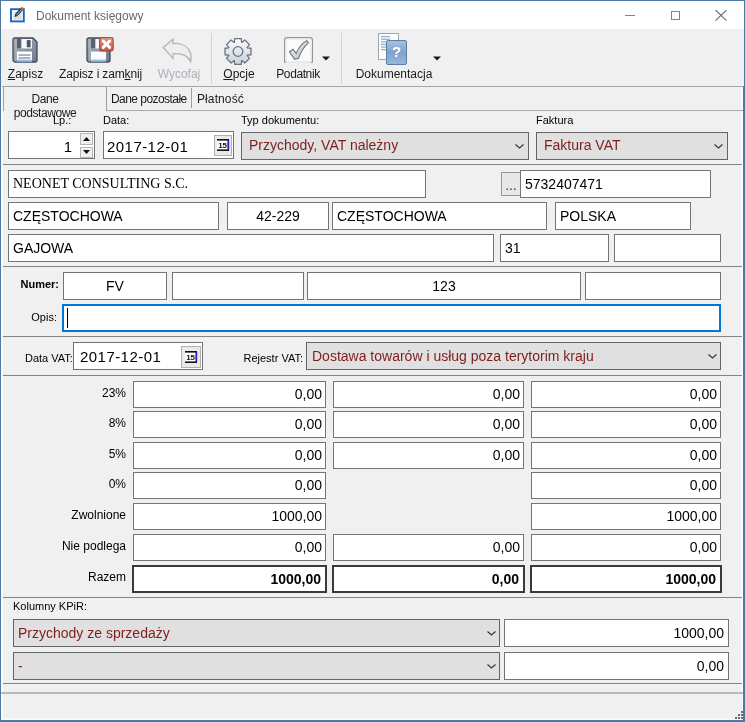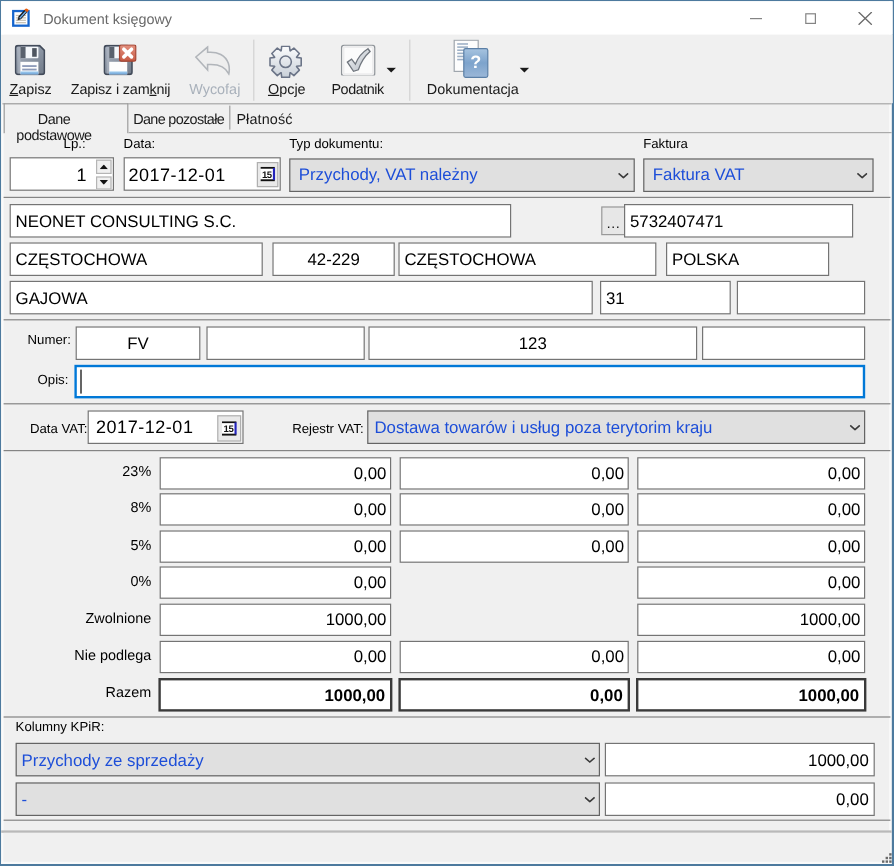--- a/index.html
+++ b/index.html
@@ -3,21 +3,21 @@
 <meta charset="utf-8">
 <style>
   html,body{margin:0;padding:0;}
   body{width:745px;height:722px;position:relative;overflow:hidden;
        font-family:"Liberation Sans",sans-serif;background:#f0f0f0;}
   *{box-sizing:border-box;}
   .abs{position:absolute;}
   .lbl{position:absolute;font-size:11px;color:#000;line-height:13px;white-space:nowrap;}
   .f{position:absolute;background:#fff;border:1px solid #747474;font-size:14px;color:#000;
      line-height:25px;white-space:nowrap;overflow:hidden;}
-  .cb{position:absolute;background:#e0e0e0;border:1px solid #646464;font-size:14px;color:#1d4ed8;
+  .cb{position:absolute;background:#e0e0e0;border:1px solid #646464;font-size:14px;color:#7f1d1d;
       line-height:25px;padding-left:7px;white-space:nowrap;overflow:hidden;}
   .chev{position:absolute;width:9px;height:5px;}
   .hline{position:absolute;height:1px;background:#848484;left:3px;width:739px;}
   .tbtxt{position:absolute;font-size:12px;color:#1a1a1a;text-align:center;line-height:14px;white-space:nowrap;}
 </style>
 </head>
 <body>
 
 <div class="abs" style="left:0;top:0;width:745px;height:722px;border:1px solid #4d7a9e;"></div>
 <div class="abs" style="left:743px;top:0;width:2px;height:722px;background:#4d7a9e;"></div>
@@ -190,37 +190,37 @@
 <svg class="chev" style="left:515px;top:144px" viewBox="0 0 9 5">
     <path d="M0.5,0.5 L4.5,4 L8.5,0.5" stroke="#3a3a3a" stroke-width="1.3" fill="none"></path>
   </svg>
 <div class="cb" style="left:536px;top:132px;width:192px;height:28px;line-height:24px;">Faktura VAT</div>
 <svg class="chev" style="left:714px;top:144px" viewBox="0 0 9 5">
     <path d="M0.5,0.5 L4.5,4 L8.5,0.5" stroke="#3a3a3a" stroke-width="1.3" fill="none"></path>
   </svg>
 
 <div class="hline" style="top:164px;"></div>
 
-<div class="f" style="left:8px;top:170px;width:418px;height:28px;padding-left:4px;line-height:26px;">NEONET CONSULTING S.C.</div>
+<div class="f" style="left:8px;top:170px;width:418px;height:28px;padding-left:4px;line-height:26px;font-family:Liberation Serif, serif;">NEONET CONSULTING S.C.</div>
 <div class="abs" style="left:501px;top:172px;width:20px;height:24px;background:#e7e7e7;border:1px solid #999999;
      font-size:12px;text-align:center;line-height:26px;color:#111;">…</div>
 <div class="f" style="left:520px;top:170px;width:191px;height:28px;padding-left:4px;line-height:26px;">5732407471</div>
 
 <div class="f" style="left:8px;top:202px;width:211px;height:28px;padding-left:4px;line-height:26px;">CZĘSTOCHOWA</div>
 <div class="f" style="left:227px;top:202px;width:102px;height:28px;text-align:center;line-height:26px;">42-229</div>
 <div class="f" style="left:332px;top:202px;width:215px;height:28px;padding-left:4px;line-height:26px;">CZĘSTOCHOWA</div>
 <div class="f" style="left:555px;top:202px;width:136px;height:28px;padding-left:4px;line-height:26px;">POLSKA</div>
 
 <div class="f" style="left:8px;top:234px;width:486px;height:28px;padding-left:4px;line-height:26px;">GAJOWA</div>
 <div class="f" style="left:500px;top:234px;width:109px;height:28px;padding-left:4px;line-height:26px;">31</div>
 <div class="f" style="left:614px;top:234px;width:107px;height:28px;"></div>
 
 <div class="hline" style="top:266px;"></div>
 
-<div class="lbl" style="left:18px;top:278px;width:41px;text-align:right;">Numer:</div>
+<div class="lbl" style="left:18px;top:278px;width:41px;text-align:right;font-weight:bold;">Numer:</div>
 <div class="f" style="left:63px;top:272px;width:104px;height:28px;text-align:center;line-height:26px;">FV</div>
 <div class="f" style="left:172px;top:272px;width:132px;height:28px;"></div>
 <div class="f" style="left:307px;top:272px;width:274px;height:28px;text-align:center;line-height:26px;">123</div>
 <div class="f" style="left:585px;top:272px;width:136px;height:28px;"></div>
 
 <div class="lbl" style="left:17px;top:311px;width:40px;text-align:right;">Opis:</div>
 <div class="f" style="left:62px;top:304px;width:659px;height:28px;border:2px solid #0078d7;"></div>
 <div class="abs" style="left:67px;top:308px;width:1px;height:20px;background:#000;"></div>
 
 <div class="hline" style="top:336px;"></div>

